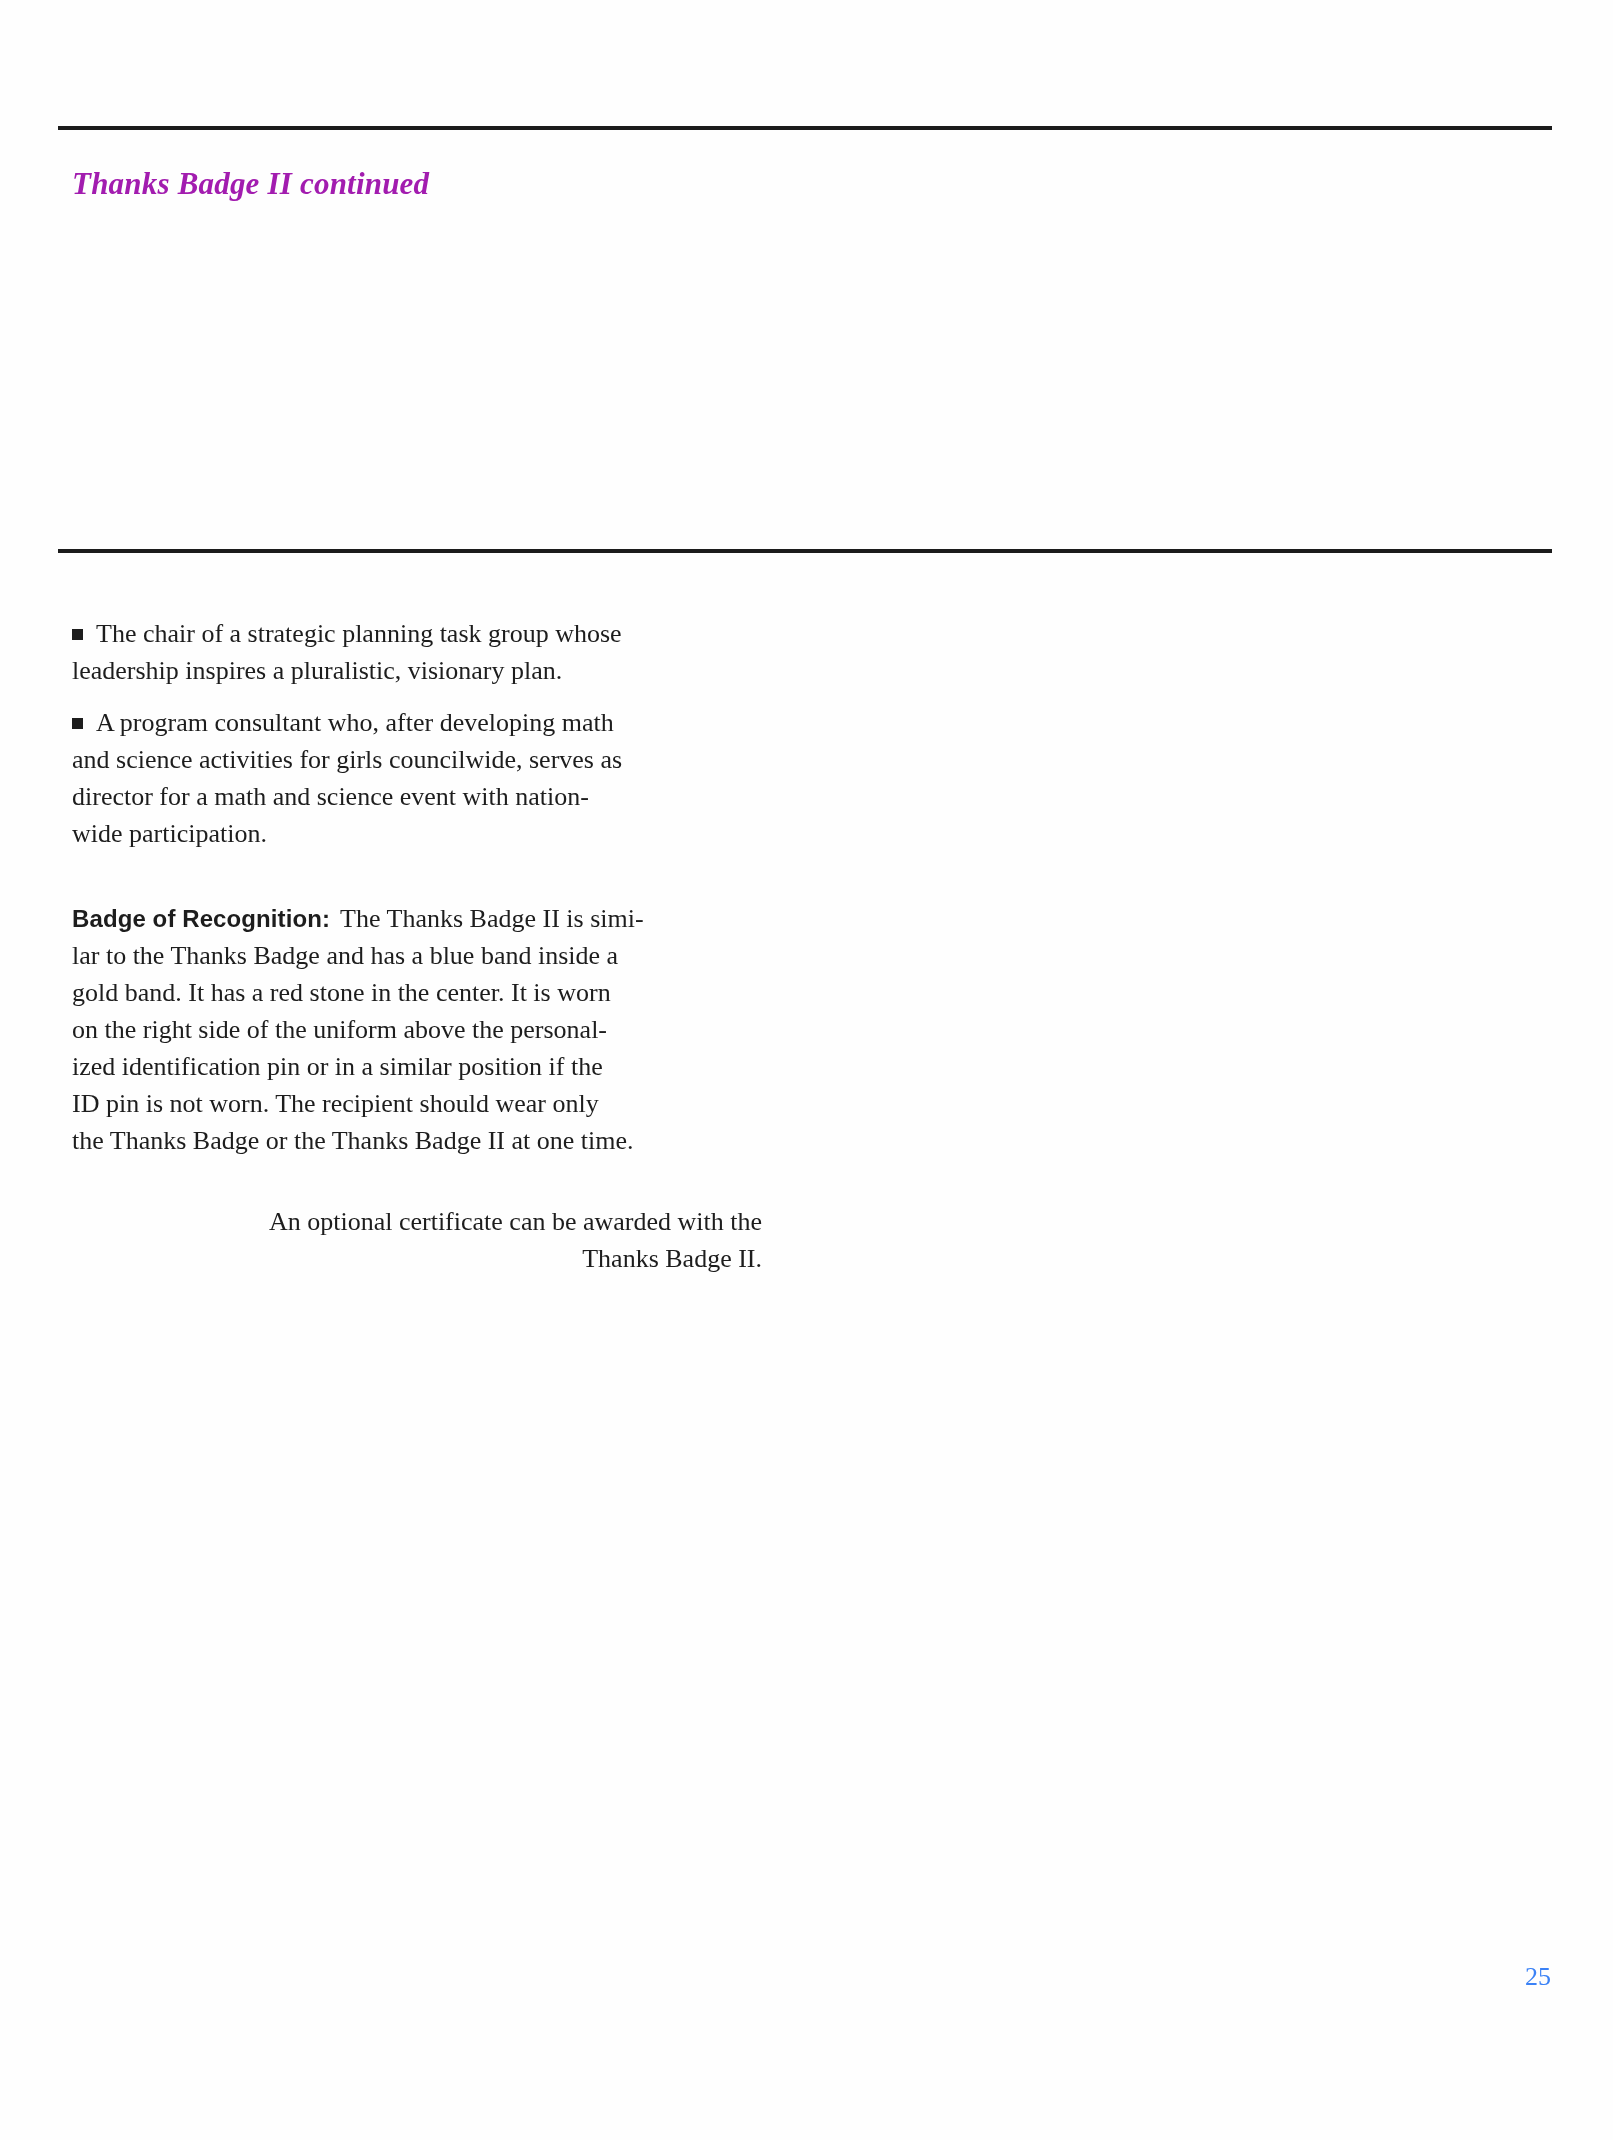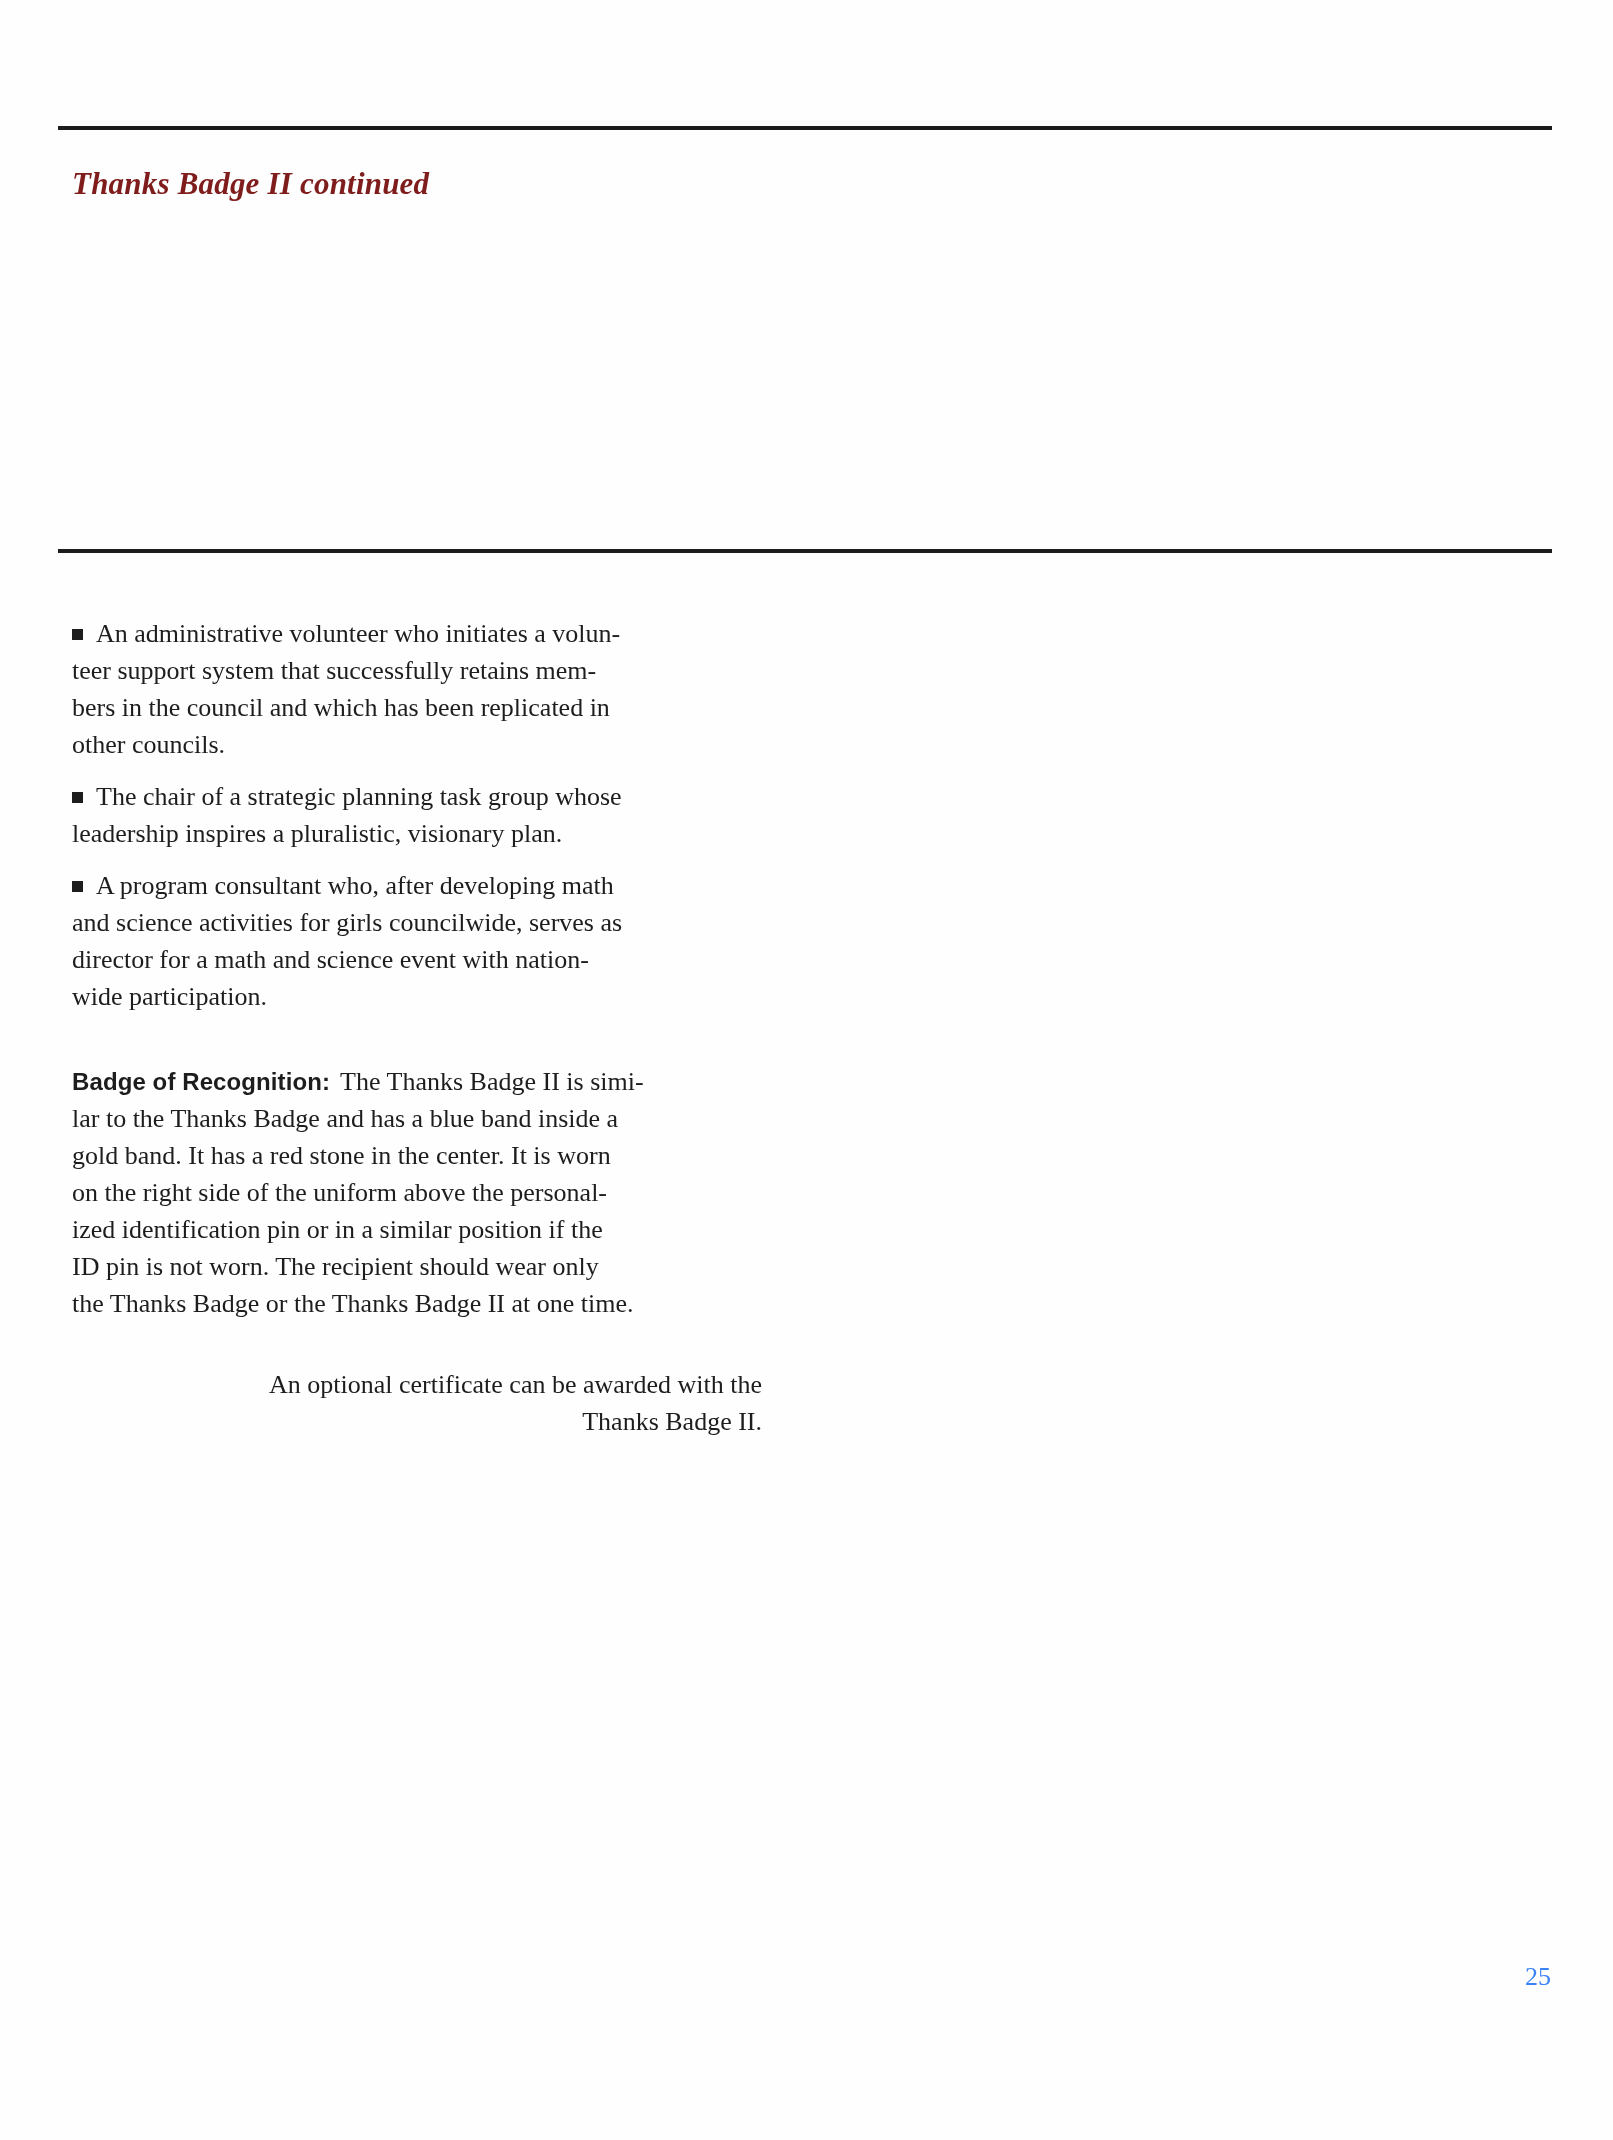--- a/index.html
+++ b/index.html
@@ -30,21 +30,21 @@
   .rule-mid { top: 549px; }
   .heading {
     position: absolute;
     left: 72px;
     top: 166px;
     margin: 0;
     font-size: 31px;
     font-weight: 600;
     font-style: italic;
     letter-spacing: 0.2px;
-    color: #7f1d1d;
+    color: #a21caf;
   }
   .column {
     position: absolute;
     left: 72px;
     top: 615px;
     width: 690px;
     font-size: 26px;
     line-height: 37px;
   }
   .column p {
@@ -86,24 +86,20 @@
 <div class="sheet">
 
   <hr class="rule rule-top">
 
   <h1 class="heading">Thanks Badge II continued</h1>
 
   <hr class="rule rule-mid">
 
   <div class="column">
 
-    <p class="bullet"><span class="sq"></span><span>An administrative volunteer who initiates a volun-
-teer support system that successfully retains mem-
-bers in the council and which has been replicated in
-other councils.</span></p>
 
     <p class="bullet"><span class="sq"></span><span>The chair of a strategic planning task group whose
 leadership inspires a pluralistic, visionary plan.</span></p>
 
     <p class="bullet"><span class="sq"></span><span>A program consultant who, after developing math
 and science activities for girls councilwide, serves as
 director for a math and science event with nation-
 wide participation.</span></p>
 
     <p class="para recognition"><strong>Badge of Recognition:</strong><span>The Thanks Badge II is simi-

